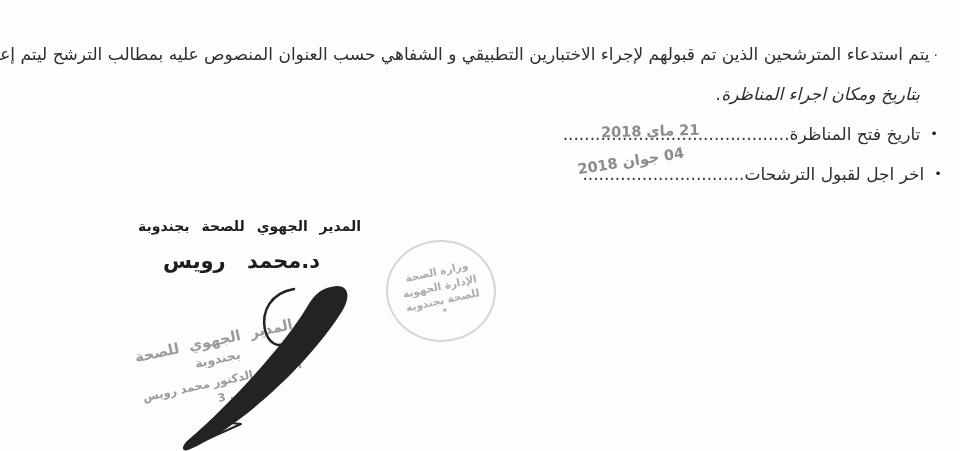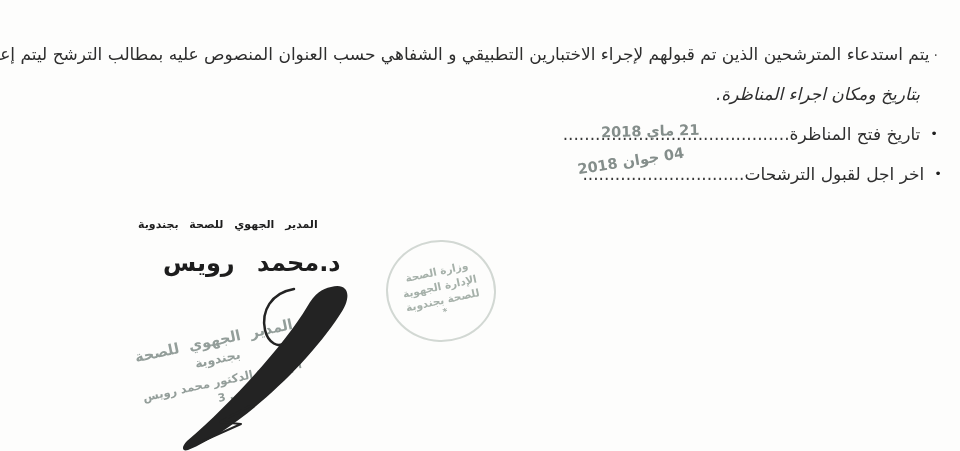--- a/index.html
+++ b/index.html
@@ -28,22 +28,22 @@
   .dots{letter-spacing:1px;color:#3a3a3a;}
   
   .stamp-date{
     direction:rtl;white-space:nowrap;font-size:14.5px;font-weight:bold;
     color:#78827f;opacity:.9;
   }
   #stamp-date-1{top:123px;left:601px;transform:rotate(-1.5deg);}
   #stamp-date-2{top:153px;left:577px;transform:rotate(-9deg);}
   
   .typed{direction:rtl;white-space:nowrap;font-weight:bold;color:#1d1d1d;}
-  #typed-title{top:218px;left:138px;font-size:11px;word-spacing:7px;}
-  #typed-name{top:249px;left:163px;font-size:24px;word-spacing:14px;}
+  #typed-title{top:218px;left:138px;font-size:14px;word-spacing:7px;}
+  #typed-name{top:249px;left:163px;font-size:21px;word-spacing:14px;}
   
   #round-stamp{
     left:386px;top:240px;width:106px;height:98px;
     border:2px solid rgba(158,170,161,0.45);
     border-radius:50%;
     transform:rotate(2deg);
     display:flex;align-items:center;justify-content:center;
   }
   .round-stamp-text{
     transform:rotate(-14deg);

